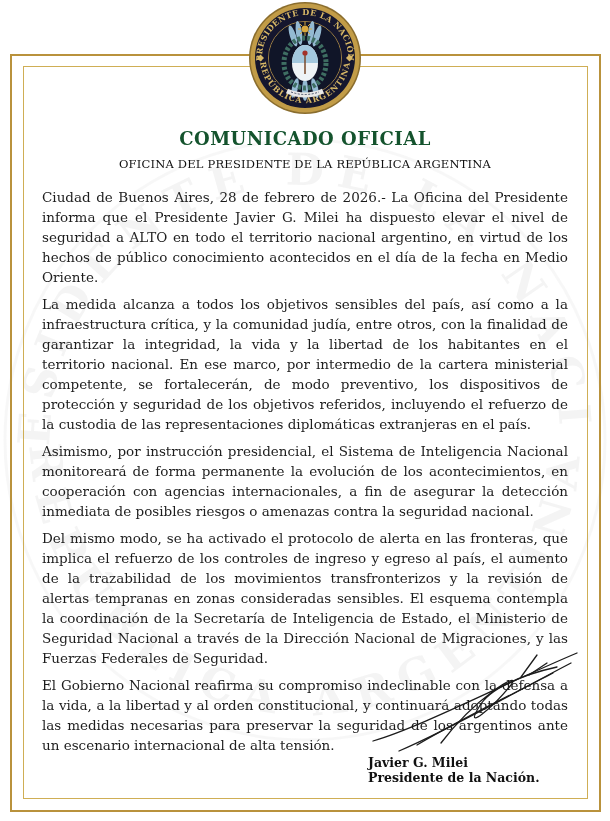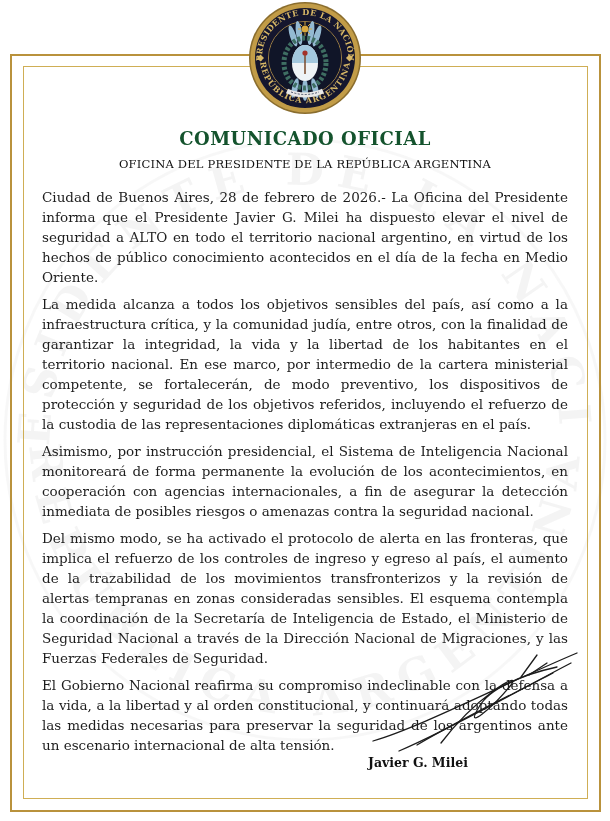--- a/index.html
+++ b/index.html
@@ -126,15 +126,16 @@
       <g fill="none" stroke="#1c1c1c" stroke-width="1.3" stroke-linecap="round">
         <path d="M2,96 C50,82 130,40 206,8"></path>
         <path d="M28,106 C80,84 150,44 200,18"></path>
         <path d="M70,98 C105,52 152,24 140,40 C122,62 92,88 108,62 C118,44 150,30 186,22"></path>
         <path d="M150,32 L166,10"></path>
         <path d="M158,30 L176,18"></path>
         <path d="M46,100 C90,74 140,50 182,28"></path>
       </g>
     </svg>
     <div class="sig-name">Javier G. Milei</div>
+    <div class="sig-role">Presidente de la Nación.</div>
   </div>
 
 </div>
 
 </body></html>

